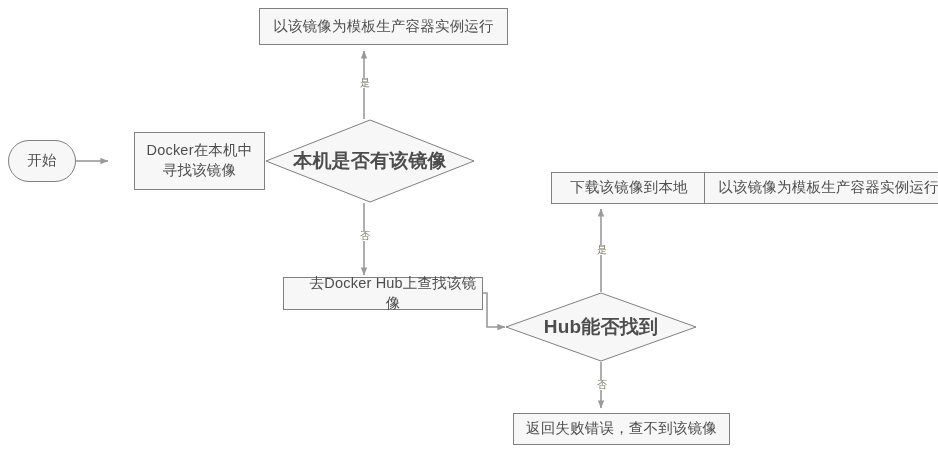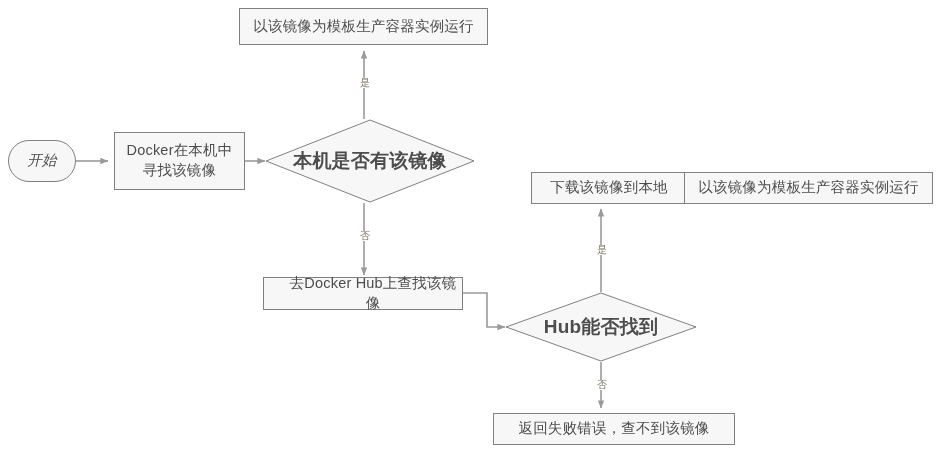--- a/index.html
+++ b/index.html
@@ -31,26 +31,26 @@
     text-align: center;
     color: #4d4d4d;
     font-size: 14.5px;
     line-height: 1.35;
     letter-spacing: 0.2px;
     white-space: pre-line;
   }
   .node.process {
     background: #f7f7f7;
     border: 1px solid #808080;
+    margin-left: 20px;
   }
   .node.terminator {
     background: #f7f7f7;
     border: 1px solid #808080;
     border-radius: 22px;
-    font-style: italic;
   }
   .diamond-wrap {
     position: absolute;
   }
   .diamond-wrap svg {
     position: absolute;
     left: 0; top: 0;
   }
   .diamond-text {
     position: absolute;
@@ -136,21 +136,21 @@
   </div>
 
   <div class="node process" style="left:531px; top:172px; width:156px; height:32px;">
     <span>下载该镜像到本地</span>
   </div>
 
   <div class="node process" style="left:684px; top:172px; width:249px; height:32px;">
     <span>以该镜像为模板生产容器实例运行</span>
   </div>
 
-  <div class="node process" style="left:493px; top:413px; width:242px; height:32px;">
+  <div class="node process" style="left:493px; top:413px; width:217px; height:32px;">
     <span>返回失败错误，查不到该镜像</span>
   </div>
 
   <div class="edge-label" style="left:355px; top:78px; width:18px;">是</div>
 
   <div class="edge-label" style="left:355px; top:231px; width:18px;">否</div>
 
   <div class="edge-label" style="left:592px; top:245px; width:18px;">是</div>
 
   <div class="edge-label" style="left:592px; top:380px; width:18px;">否</div>

